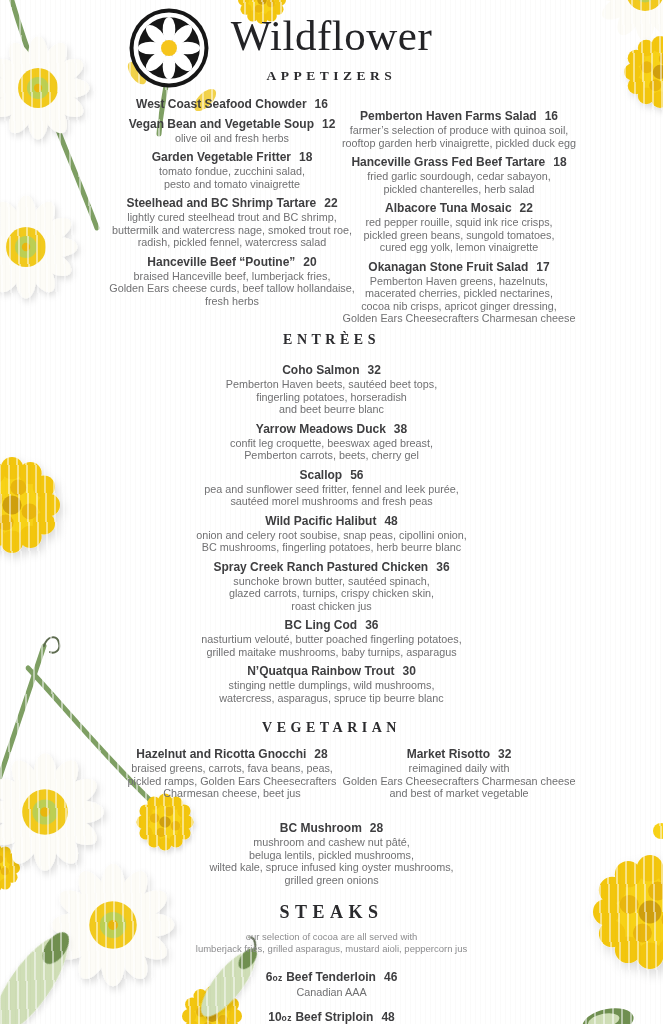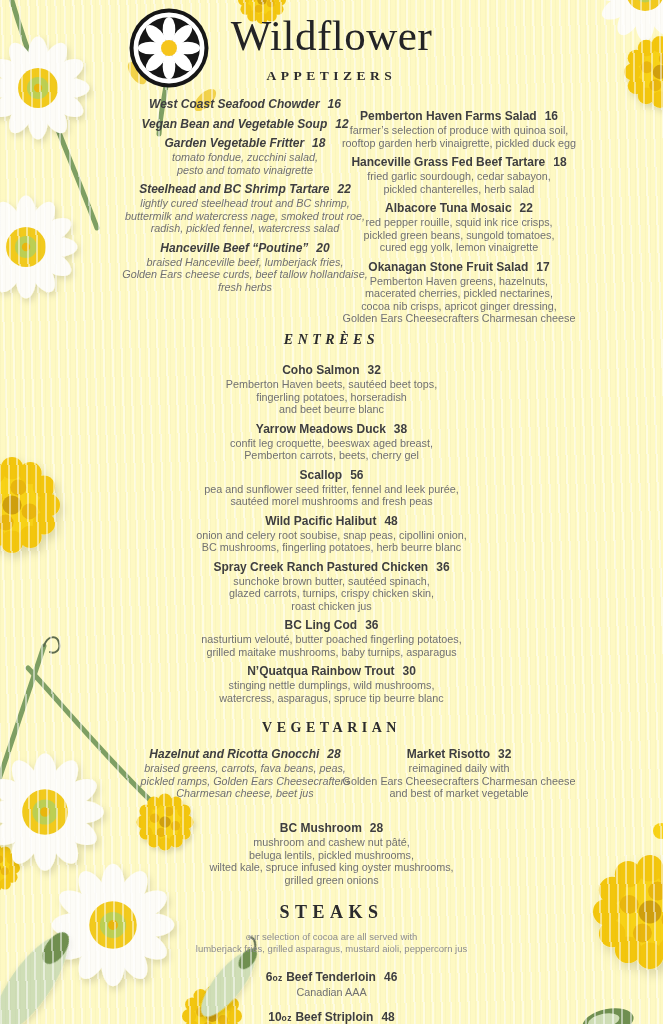--- a/index.html
+++ b/index.html
@@ -1,42 +1,42 @@
 <!DOCTYPE html>
 <html><head>
 <meta charset="utf-8">
 <style>
   html,body{margin:0;padding:0;background:#dddbd5;}
-  .page{position:relative;width:663px;height:1024px;background:#fef9c3;overflow:hidden;
+  .page{position:relative;width:663px;height:1024px;background:#ffffff;overflow:hidden;
         font-family:"Liberation Sans",sans-serif;}
   .page::before{content:"";position:absolute;inset:0;z-index:1;pointer-events:none;
         background:repeating-linear-gradient(90deg,rgba(120,110,90,.03) 0 1px,transparent 1px 5px),
                    repeating-linear-gradient(88deg,rgba(255,255,255,.5) 0 2px,transparent 2px 9px);}
   .flora{position:absolute;top:0;left:0;z-index:0;}
   .menu{position:absolute;inset:0;z-index:2;text-align:center;}
   .logo{position:absolute;top:6px;left:127px;width:84px;height:84px;}
   .brand-title{padding-top:12px;font-family:"Liberation Serif",serif;font-size:43px;line-height:48px;
         color:#232326;letter-spacing:.5px;}
   h2{font-family:"Liberation Serif",serif;font-weight:700;color:#2b2b2e;font-size:14px;
         letter-spacing:4.5px;margin:8px 0 14px;}
   h2.small{font-size:13.5px;}
   .cols{position:relative;}
   .app-cols{height:228px;}
   .veg-cols{height:58px;}
   .col{position:absolute;top:0;width:274px;}
-  .col-left{left:108px;font-style:italic;}
+  .col-left{left:95px;}
   .col-right{left:322px;}
   .col-right.pad{padding-top:12px;}
   .single{width:440px;margin:16px auto;}
   .item{margin-bottom:7px;}
   .item-name{font-size:12px;font-weight:bold;color:#3e3e40;line-height:12.5px;margin-bottom:1.5px;}
   .item-name .price{margin-left:8px;}
   .item-name .oz{font-size:8.5px;letter-spacing:.5px;}
   .item-desc{font-size:10.8px;color:#707072;line-height:12.5px;white-space:pre-line;}
-  h2.entrees{margin-top:6px;margin-bottom:10px;font-style:italic;}
+  h2.entrees{margin-top:6px;margin-bottom:10px;}
   h2.veg{margin-top:2px;margin-bottom:12px;}
   h2.steaks{margin-top:4px;margin-bottom:8px;font-size:18px;letter-spacing:5.5px;}
   .steak-note{font-size:9.5px;color:#8c8c8e;line-height:12px;white-space:pre-line;margin-bottom:10px;}
   .steak-list .item{margin-bottom:12px;}
   
   .daisy-petal{fill:#fdfcf7;}
   .daisy-outer{fill:#f2ca1e;}
   .daisy-inner{fill:#bccf52;}
   .mum-base{fill:#f8d216;}
   .mum-dot{fill:#f3c60f;}
@@ -154,20 +154,21 @@
     <div class="brand-title">Wildflower</div>
 
     <h2 class="small">APPETIZERS</h2>
     <div class="cols app-cols">
       <div class="col col-left">
           <div class="item">
             <div class="item-name">West Coast Seafood Chowder<span class="price">16</span></div>
           </div>
           <div class="item">
             <div class="item-name">Vegan Bean and Vegetable Soup<span class="price">12</span></div>
+            <div class="item-desc">olive oil and fresh herbs</div>
           </div>
           <div class="item">
             <div class="item-name">Garden Vegetable Fritter<span class="price">18</span></div>
             <div class="item-desc">tomato fondue, zucchini salad,
 pesto and tomato vinaigrette</div>
           </div>
           <div class="item">
             <div class="item-name">Steelhead and BC Shrimp Tartare<span class="price">22</span></div>
             <div class="item-desc">lightly cured steelhead trout and BC shrimp,
 buttermilk and watercress nage, smoked trout roe,

